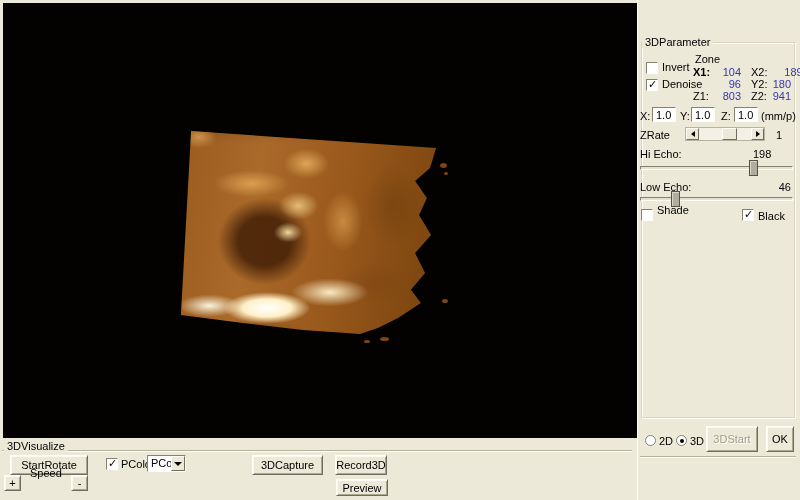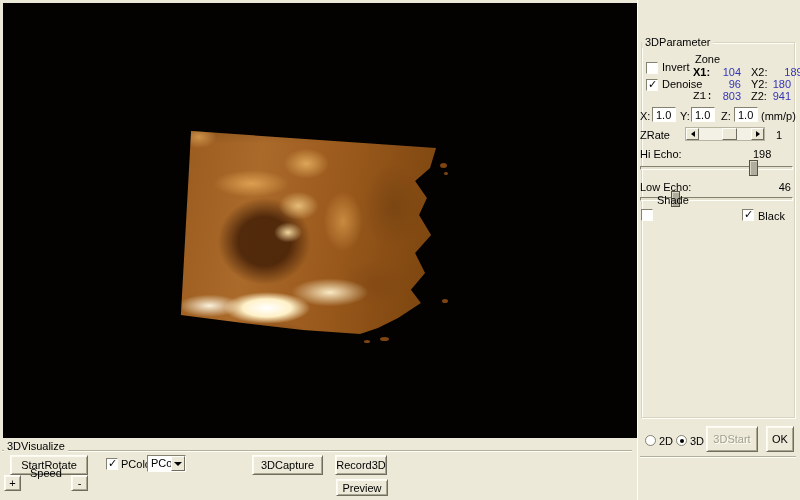--- a/index.html
+++ b/index.html
@@ -141,21 +141,21 @@
 
   <span class="lbl" style="left:57px;top:53px;">Zone</span>
   <span class="lbl" style="left:55px;top:66px;font-weight:bold;">X1:</span>
   <span class="lbl blue" style="left:70px;top:66px;width:33px;text-align:right;">104</span>
   <span class="lbl" style="left:113px;top:66px;">X2:</span>
   <span class="lbl blue" style="left:144px;top:66px;width:23px;text-align:center;">189</span>
   <span class="lbl" style="left:55px;top:78px;margin-top:47px;">Y1:</span>
   <span class="lbl blue" style="left:70px;top:78px;width:33px;text-align:right;">96</span>
   <span class="lbl" style="left:113px;top:78px;">Y2:</span>
   <span class="lbl blue" style="left:130px;top:78px;width:23px;text-align:right;">180</span>
-  <span class="lbl" style="left:55px;top:90px;font-family:Liberation Mono, monospace;">Z1:</span>
+  <span class="lbl" style="left:55px;top:90px;">Z1:</span>
   <span class="lbl blue" style="left:70px;top:90px;width:33px;text-align:right;">803</span>
   <span class="lbl" style="left:113px;top:90px;">Z2:</span>
   <span class="lbl blue" style="left:130px;top:90px;width:23px;text-align:right;">941</span>
 
   <span class="lbl" style="left:2px;top:110px;">X:</span>
   <input class="field" style="left: 14px; top: 107px;" value="1.0">
   <span class="lbl" style="left:42px;top:110px;">Y:</span>
   <input class="field" style="left: 53px; top: 107px;" value="1.0">
   <span class="lbl" style="left:83px;top:110px;">Z:</span>
   <input class="field" style="left: 96px; top: 107px;" value="1.0">
@@ -181,21 +181,21 @@
   </div>
 
   <span class="lbl" style="left:2px;top:181px;">Low Echo:</span>
   <span class="lbl" style="left:115px;top:181px;width:38px;text-align:right;">46</span>
   <div class="slider" style="left:2px;top:190px;width:153px;">
     <div class="groove"></div>
     <div class="thumb" style="left: 20%;"></div>
   </div>
 
   <span class="cb" style="left:3px;top:209px;"></span>
-  <span class="lbl" style="left:19px;top:194px;">Shade</span>
+  <span class="lbl" style="left:19px;top:204px;">Shade</span>
   <span class="cb on" style="left:104px;top:209px;"></span>
   <span class="lbl" style="left:120px;top:210px;">Black</span>
 
   <span class="radio" style="left:7px;top:435px;"></span>
   <span class="lbl" style="left:21px;top:435px;">2D</span>
   <span class="radio on" style="left:38px;top:435px;"></span>
   <span class="lbl" style="left:52px;top:435px;">3D</span>
   <button class="btn disabled" style="left:68px;top:426px;width:52px;height:26px;">3DStart</button>
   <button class="btn" style="left:128px;top:426px;width:28px;height:26px;">OK</button>
   <div class="hline" style="left:2px;top:456px;width:156px;"></div>

